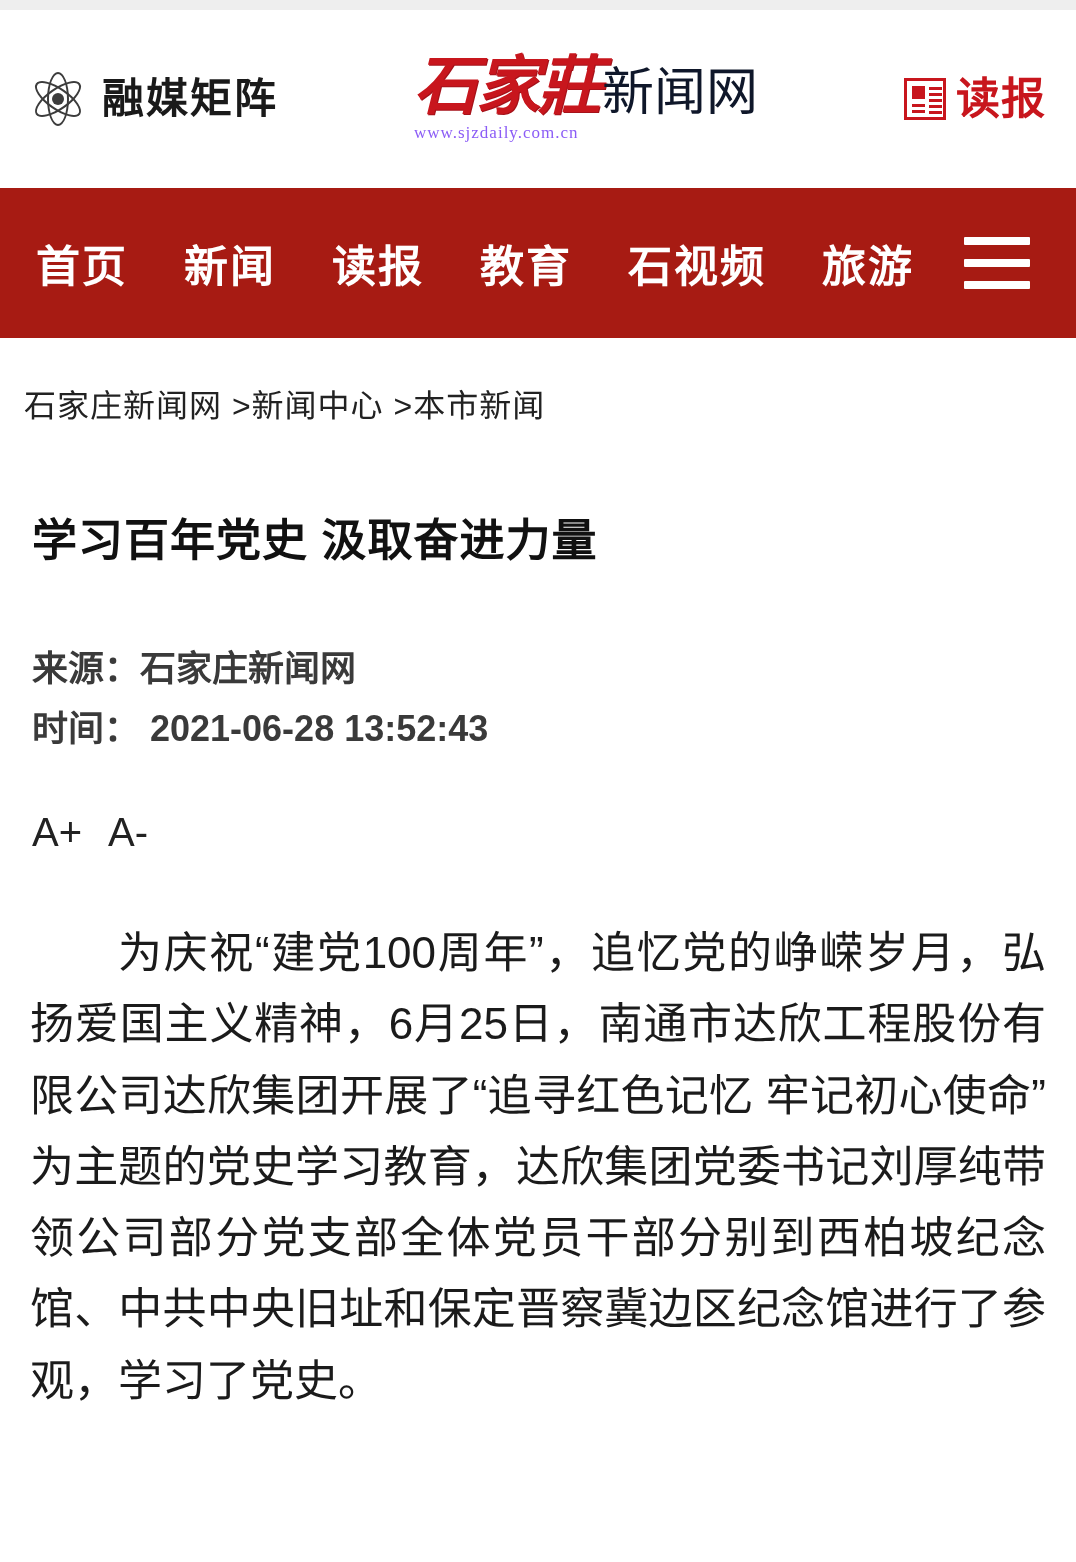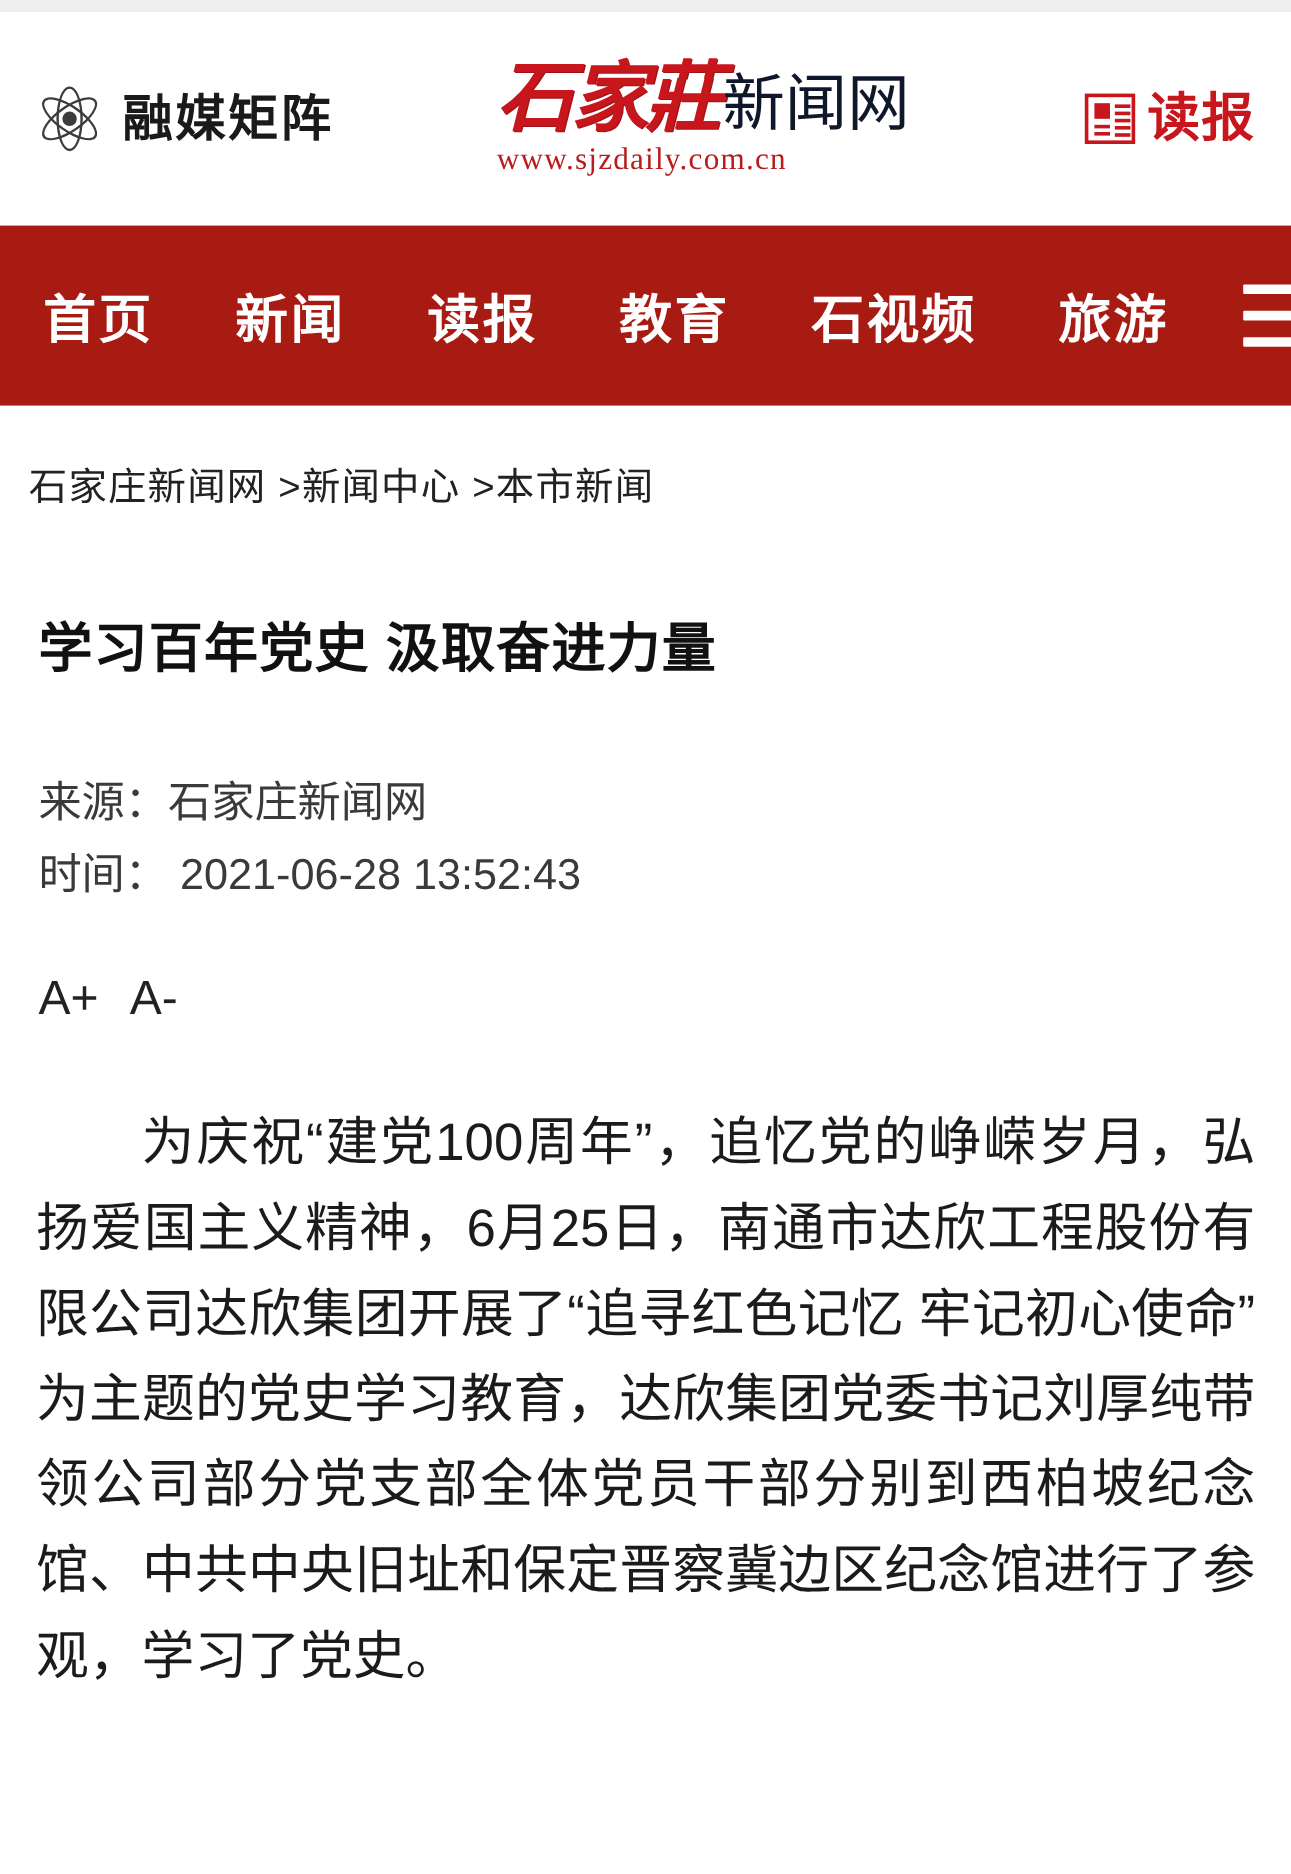--- a/index.html
+++ b/index.html
@@ -96,22 +96,22 @@
   .logo-news {
     font-family: "Liberation Serif", "DejaVu Serif", serif;
     font-size: 52px;
     font-weight: normal;
     color: #0f172a;
     margin-left: 2px;
     letter-spacing: 0px;
   }
   .logo-url {
     font-family: "Liberation Serif", "DejaVu Serif", serif;
-    font-size: 26px;
-    color: #b91c1c;
+    font-size: 17px;
+    color: #8b5cf6;
     letter-spacing: 1px;
     margin-top: 4px;
   }
   .readpaper-link {
     display: flex;
     align-items: center;
     gap: 10px;
   }
   .paper-icon {
     width: 42px;
@@ -145,21 +145,21 @@
     letter-spacing: 1px;
     line-height: 1;
   }
   
   .nav-bar {
     background: #a71b13;
     height: 150px;
     display: flex;
     align-items: center;
     padding: 0 28px;
-    gap: 12px;
+    gap: 0;
   }
   .nav-item {
     color: #ffffff;
     font-size: 44px;
     font-weight: bold;
     letter-spacing: 2px;
     padding: 0 28px;
     white-space: nowrap;
     cursor: pointer;
   }
@@ -197,20 +197,21 @@
     font-size: 45px;
     font-weight: bold;
     color: #111111;
     letter-spacing: 1px;
   }
   .meta {
     padding: 40px 32px 0 32px;
     color: #3a3a3a;
     font-size: 36px;
     line-height: 1.65;
+    font-weight: bold;
   }
   .meta div { white-space: nowrap; }
   .font-size-ctl {
     padding: 52px 32px 0 32px;
     font-size: 40px;
     color: #222222;
     display: flex;
     gap: 26px;
   }
   .font-size-ctl span { cursor: pointer; }

